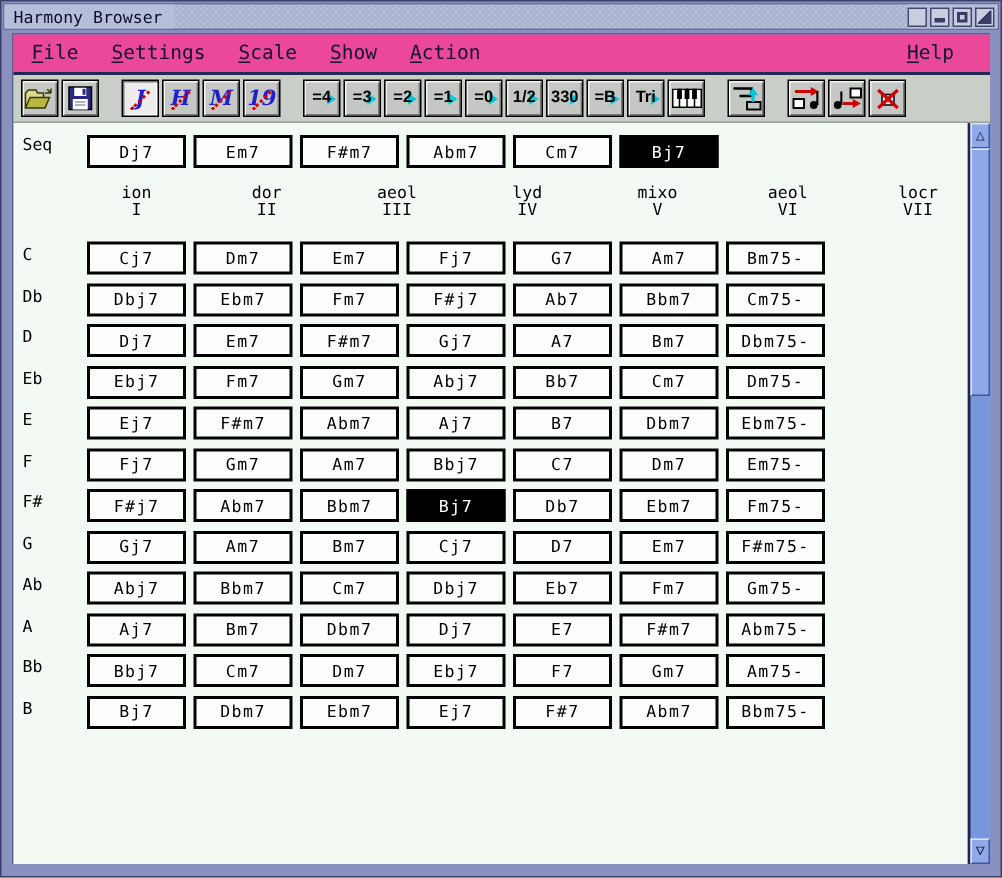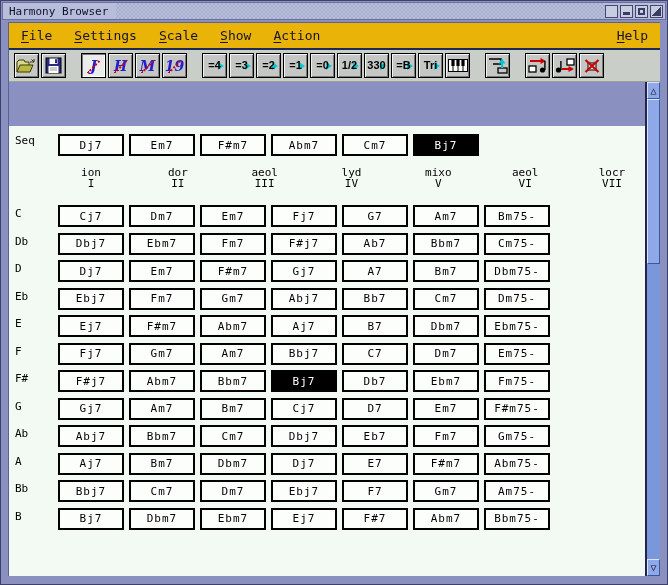--- a/index.html
+++ b/index.html
@@ -27,45 +27,45 @@
   .win-controls{margin-left:auto;display:flex;gap:2px;padding-right:2px;background:#b6bed9;height:100%;align-items:center;}
   .winbtn{width:13px;height:13px;background:#c9cde2;border:1px solid #44486e;position:relative;}
   .winbtn.iconify::after{content:"";position:absolute;left:2px;right:2px;bottom:2px;height:3px;background:#3a3e66;}
   .winbtn.maximize::after{content:"";position:absolute;left:2px;top:2px;right:2px;bottom:2px;border:2px solid #3a3e66;}
   .winbtn.close::after{content:"";position:absolute;left:1px;top:1px;right:1px;bottom:1px;
     background:linear-gradient(135deg,#c9cde2 45%,#3a3e66 45%);}
   
   .inner{position:absolute;top:21px;left:7px;right:7px;bottom:8px;display:flex;flex-direction:column;
     border-left:1px solid #5c618e;border-top:1px solid #5c618e;}
   .menubar{
-    height:27px;background:#eab308;display:flex;align-items:center;
+    height:27px;background:#ec4899;display:flex;align-items:center;
     padding:0 12px;font-size:13px;color:#14142e;border-bottom:2px solid #1d2a55;flex:none;
   }
   .menu-item{margin-right:22px;cursor:default;white-space:nowrap;}
-  .menu-help{margin-left:auto;margin-right:0;}
+  .menu-help{margin-left:auto;margin-right:12px;}
   .mn{text-decoration:underline;text-underline-offset:2px;}
   
   .toolbar{height:32px;background:#c9cec9;display:flex;align-items:center;padding:0 5px;flex:none;border-bottom:1px solid #9aa09a;}
   .tbtn{
     width:25px;height:25px;background:#c4c7c4;border:1px solid #000;
     box-shadow:inset 1px 1px 0 #f2f2f2,inset -1px -1px 0 #787878;
     display:flex;align-items:center;justify-content:center;position:relative;
     margin-right:2px;flex:none;padding:0;
   }
   .tbtn.pressed{background:#ececec;box-shadow:inset 1px 1px 0 #787878,inset -1px -1px 0 #ffffff;}
   .tbtn.gap{margin-left:13px;}
   .tb-label{font-weight:bold;font-size:11px;color:#000;position:relative;z-index:1;line-height:1;}
   .tbtn.slashed .tb-label{color:#2020cc;font-size:14px;font-family:"DejaVu Serif",serif;font-style:italic;}
   .slash{position:absolute;left:3px;right:3px;top:50%;border-top:2px dotted #d40000;transform:rotate(-45deg);z-index:2;}
   .cy-arrow{position:absolute;right:2px;top:50%;margin-top:-4px;width:0;height:0;
     border-left:6px solid #00c8d8;border-top:4px solid transparent;border-bottom:4px solid transparent;z-index:0;}
   .tb-icon{display:flex;align-items:center;justify-content:center;}
   
   .main{flex:1;display:flex;min-height:0;}
-  .content{flex:1;background:#f3f9f3;position:relative;font-size:11px;overflow:hidden;margin-top:44px;}
+  .content{flex:1;background:#f3f9f3;position:relative;font-size:11px;overflow:hidden;}
   .seq-label{position:absolute;left:6px;top:8px;color:#000;}
   .seq-row{margin:8px 0 0 49px;display:flex;gap:5px;}
   .chord-btn{
     width:66px;height:22px;background:#fcfefc;border:2px solid #000;
     display:flex;align-items:center;justify-content:center;
     font-size:11px;letter-spacing:1px;color:#000;flex:none;cursor:default;
   }
   .chord-btn.selected{background:#000;color:#fff;}
   .col-headers{margin:11px 0 0 49px;display:flex;gap:5px;text-align:center;justify-content:space-between;}
   .col-h{width:66px;line-height:11px;flex:none;}

